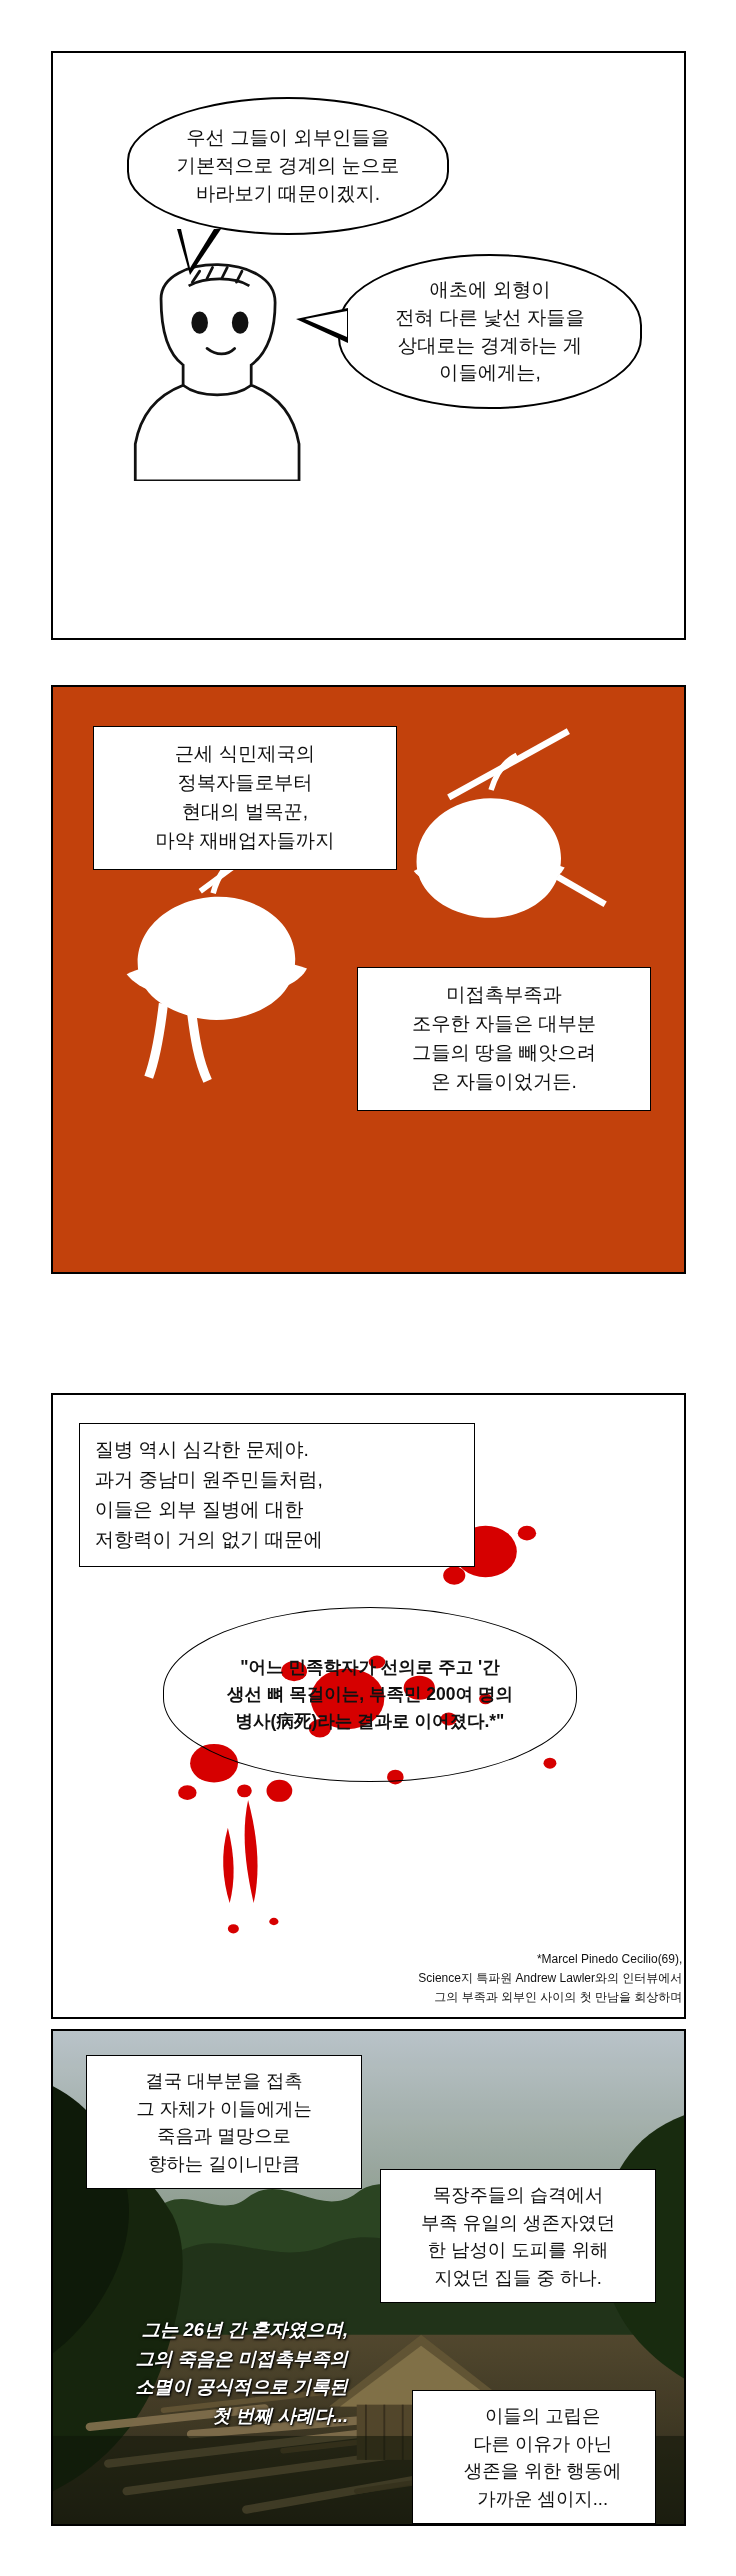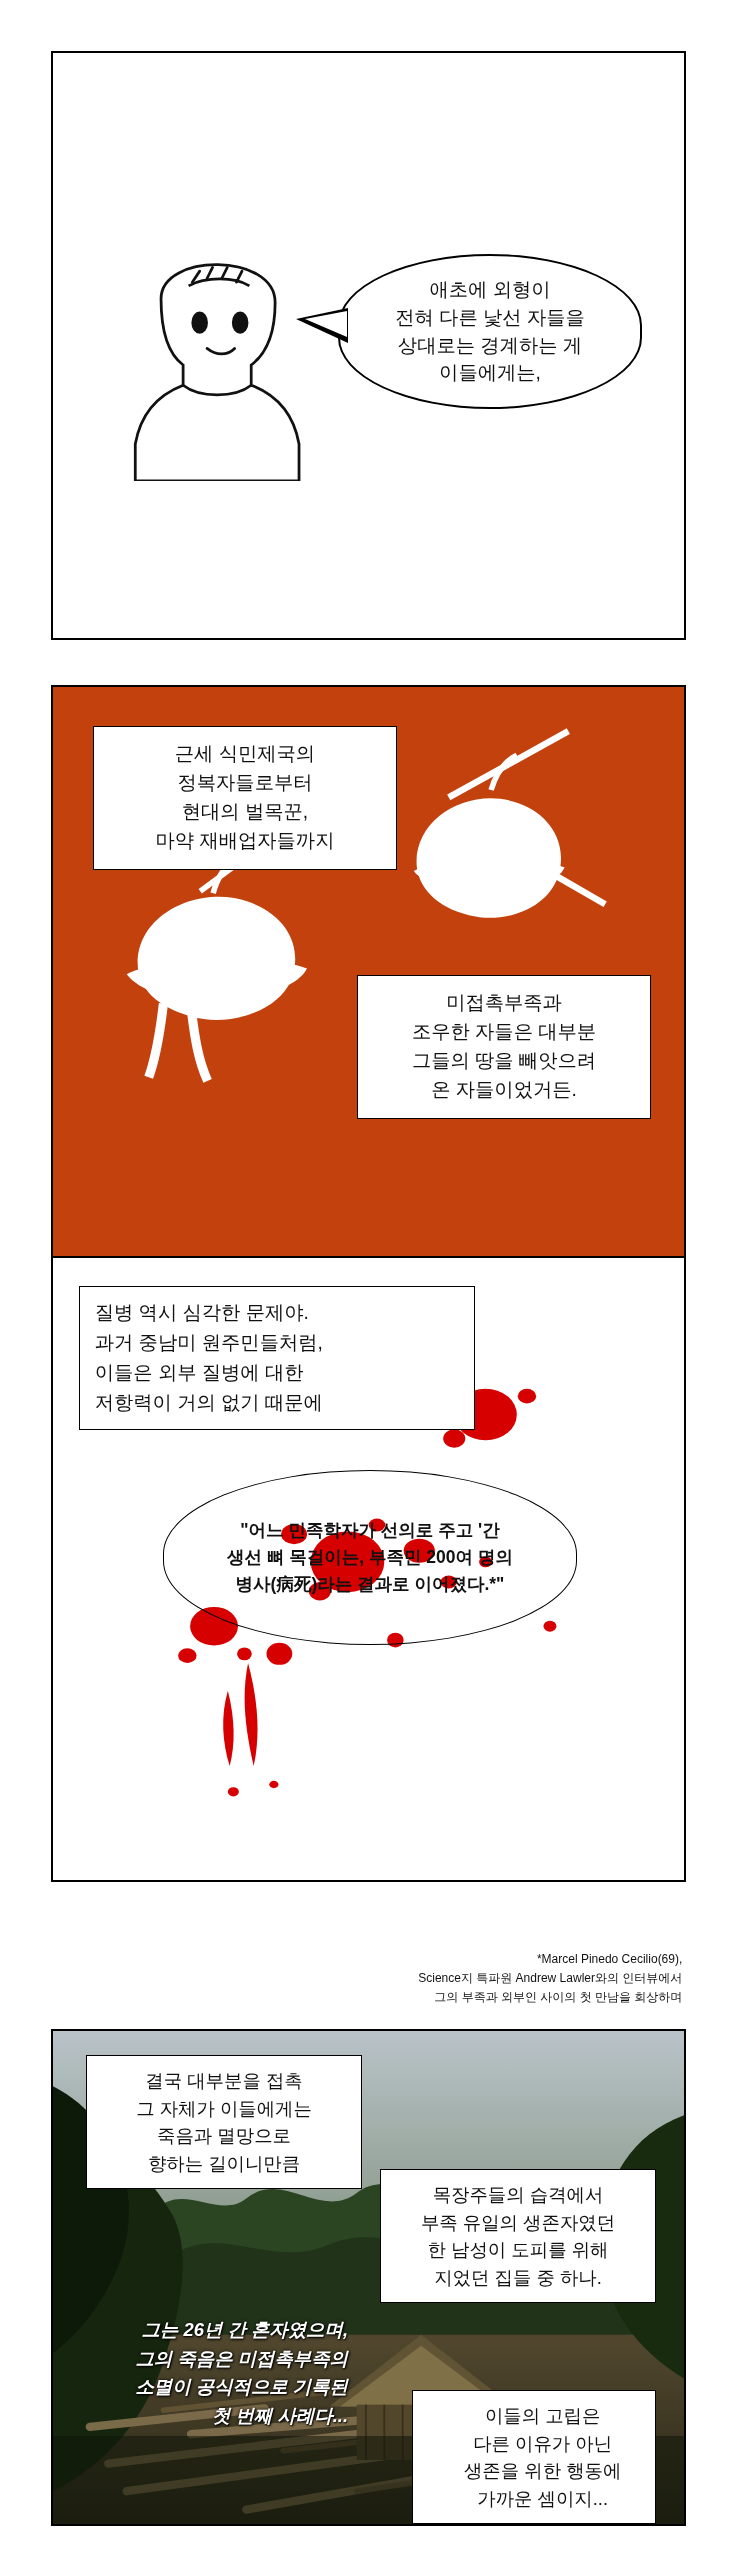--- a/index.html
+++ b/index.html
@@ -26,21 +26,21 @@
     position: absolute;
     left: 51px;
     width: 635px;
     box-sizing: border-box;
     border: 2.8px solid #000;
     background: #fff;
     overflow: hidden;
   }
   #panel-1 { top: 51px;   height: 589px; }
   #panel-2 { top: 685px;  height: 589px; background: #c2410c; }
-  #panel-3 { top: 1256px; height: 626px; }
+  #panel-3 { top: 1393px; height: 626px; }
   #panel-4 { top: 2029px; height: 497px; }
 
   
   .bubble {
     position: absolute;
     background: #fff;
     border: 2.8px solid #000;
     border-radius: 50% / 46%;
     display: flex;
     align-items: center;
@@ -108,21 +108,21 @@
     background: #fff;
     border: 1.8px solid #000;
     box-sizing: border-box;
     text-align: center;
     line-height: 1.5;
     font-size: 19.3px;
     padding: 13px 16.6px;
     color: #111;
   }
   #p2-cap1 { left: 40px; top: 39px; width: 304px; }
-  #p2-cap2 { left: 304px; top: 288px; width: 294px; }
+  #p2-cap2 { left: 304px; top: 280px; width: 294px; }
   #helmets {
     position: absolute;
     left: 0; top: 0; width: 635px; height: 589px;
     pointer-events: none;
   }
 
   
   #p3-cap1 {
     position: absolute;
     left: 26px; top: 28px; width: 396px;
@@ -208,20 +208,27 @@
       <path d="M92 78 C110 68 142 68 158 78" stroke="#111" stroke-width="3" fill="none"></path>
 
       <ellipse cx="104" cy="118" rx="9" ry="12" fill="#111"></ellipse>
       <ellipse cx="148" cy="118" rx="9" ry="12" fill="#111"></ellipse>
 
       <path d="M112 146 C122 154 134 154 142 146" stroke="#111" stroke-width="3" fill="none" stroke-linecap="round"></path>
 
       <path d="M86 186 C104 200 142 200 160 186" stroke="#111" stroke-width="3" fill="none"></path>
     </svg>
 
+    <div class="bubble" id="b1">
+      <span class="tail-out"></span>
+      <span class="tail-in"></span>
+      <span style="white-space:pre-line">우선 그들이 외부인들을
+기본적으로 경계의 눈으로
+바라보기 때문이겠지.</span>
+    </div>
 
     <div class="bubble" id="b2">
       <span class="tail-out"></span>
       <span class="tail-in"></span>
       <span style="white-space:pre-line">애초에 외형이
 전혀 다른 낯선 자들을
 상대로는 경계하는 게
 이들에게는,</span>
     </div>
   </div>

